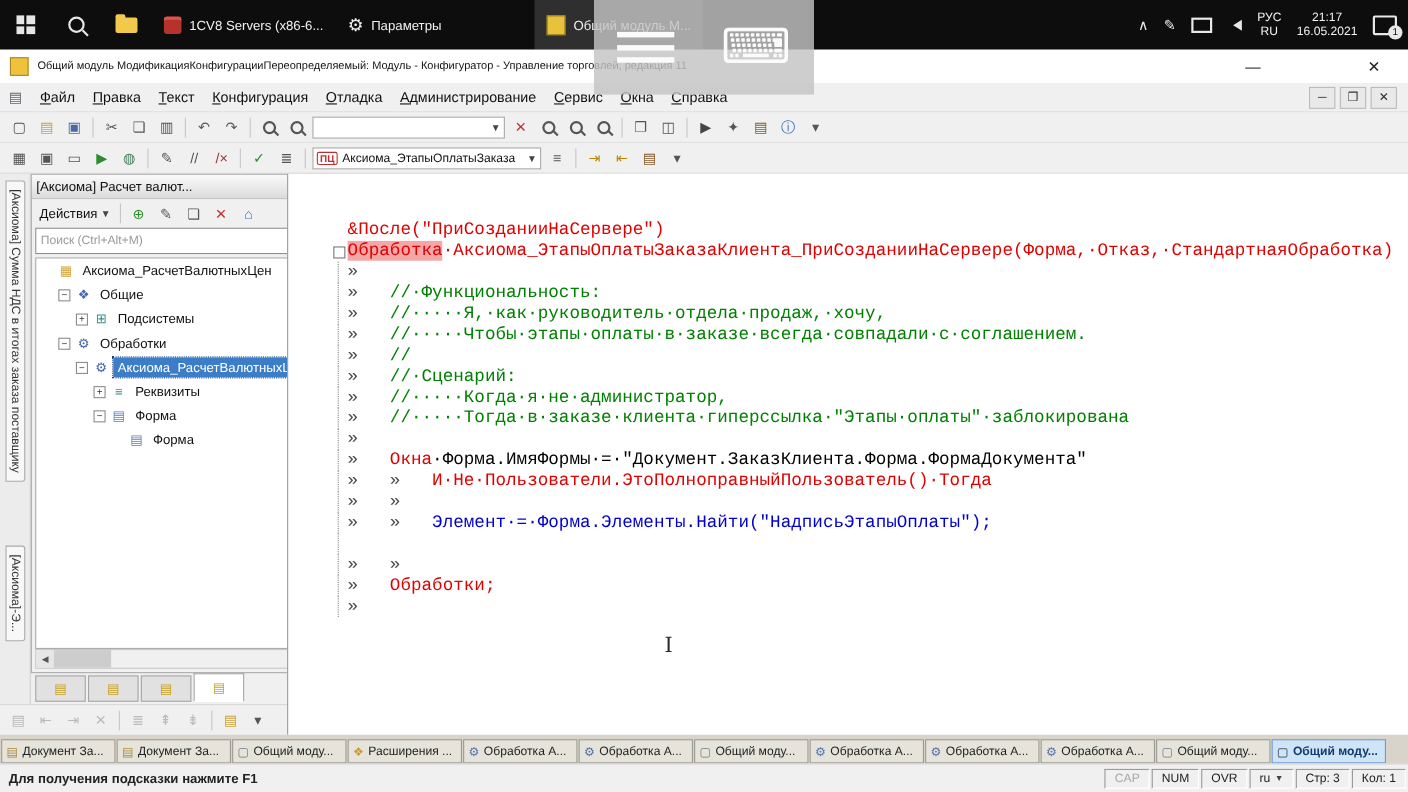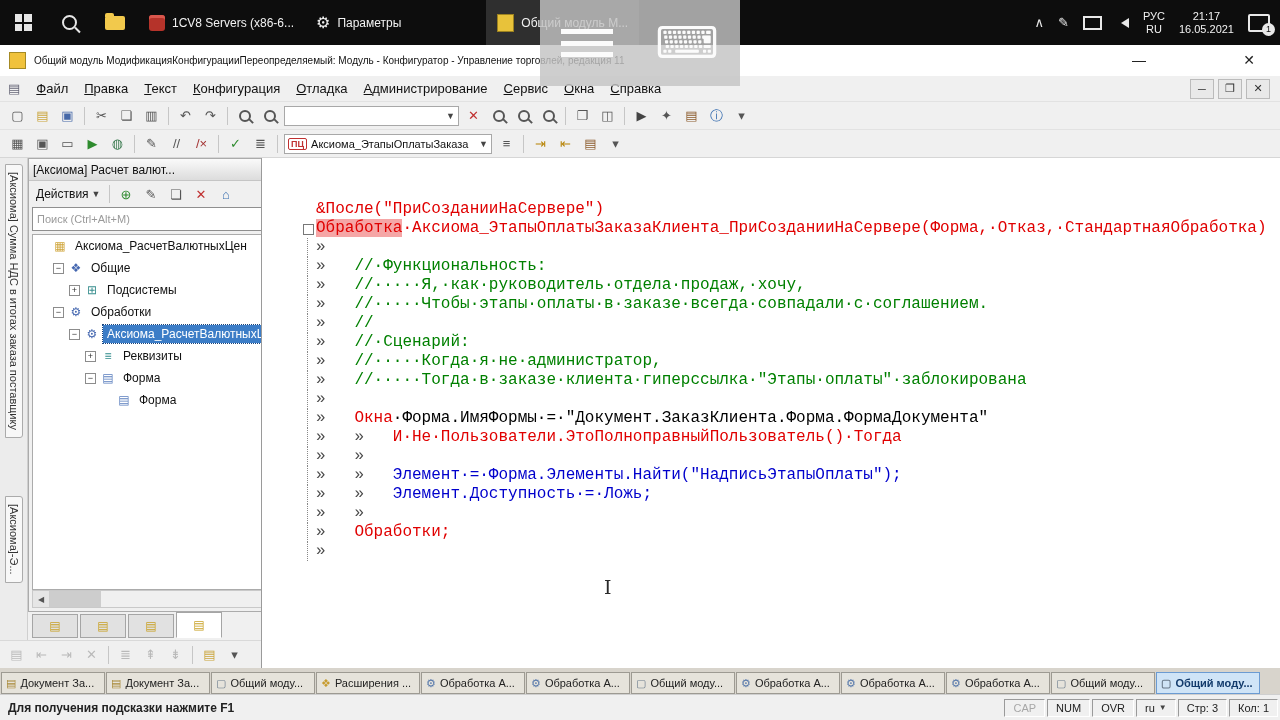--- a/index.html
+++ b/index.html
@@ -481,21 +481,20 @@
       <div class="code-line">
         <span class="fold fold-v"></span>
         <span class="code-text"><span class="seg-ws">»   »</span></span>
       </div>
       <div class="code-line">
         <span class="fold fold-v"></span>
         <span class="code-text"><span class="seg-ws">»   »   </span><span class="seg-bl">Элемент·=·Форма.Элементы.Найти("НадписьЭтапыОплаты");</span></span>
       </div>
       <div class="code-line">
         <span class="fold fold-v"></span>
-        <span class="code-text"><span class="seg-ws">»   »   </span><span class="seg-bl">Элемент.Доступность·=·Ложь;</span></span>
       </div>
       <div class="code-line">
         <span class="fold fold-v"></span>
         <span class="code-text"><span class="seg-ws">»   »</span></span>
       </div>
       <div class="code-line">
         <span class="fold fold-v"></span>
         <span class="code-text"><span class="seg-ws">»   </span><span class="seg-kw">Обработки;</span></span>
       </div>
       <div class="code-line">

